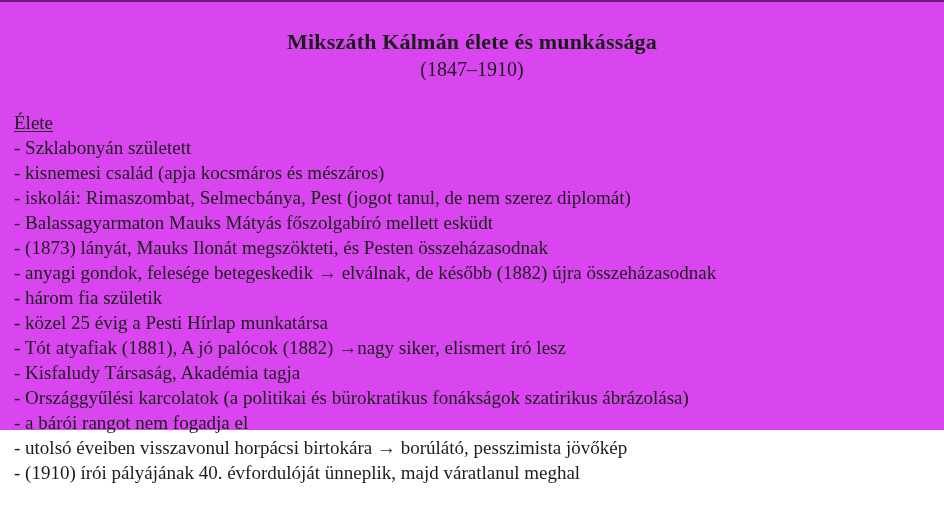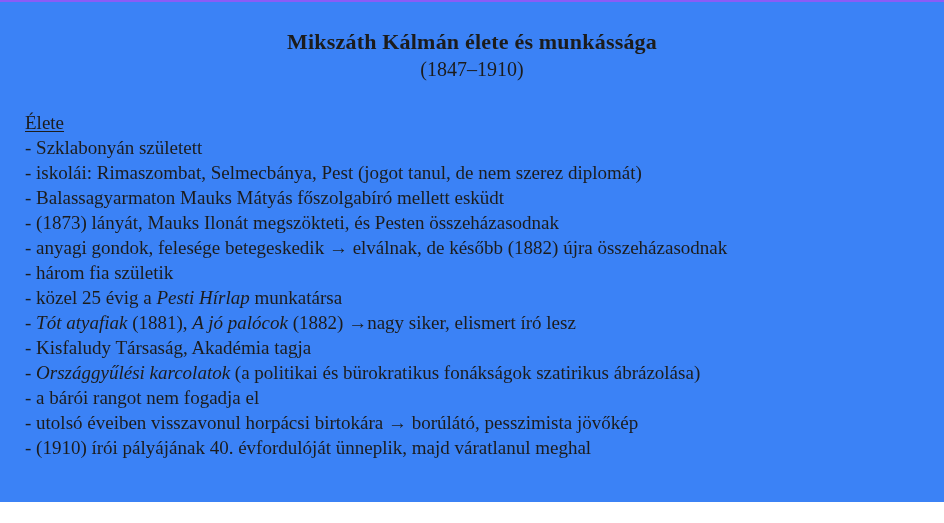--- a/index.html
+++ b/index.html
@@ -9,71 +9,71 @@
   }
   body {
     width: 944px;
     height: 523px;
     overflow: hidden;
     font-family: "Liberation Serif", "DejaVu Serif", serif;
     color: #1c1c1c;
   }
   .page {
     width: 944px;
-    height: 502px;
+    height: 430px;
     box-sizing: border-box;
-    border-top: 2px solid #8b5cf6;
-    background: #3b82f6;
+    border-top: 2px solid #701a75;
+    background: #d946ef;
   }
   .doc-title {
     margin-top: 26px;
     font-size: 22px;
     line-height: 28px;
     font-weight: bold;
     text-align: center;
     letter-spacing: 0.2px;
   }
   .doc-subtitle {
     font-size: 20px;
     line-height: 26px;
     text-align: center;
     font-family: Liberation Serif, serif;
   }
   .content {
     margin-top: 28px;
-    padding-left: 25px;
+    padding-left: 14px;
     padding-right: 20px;
   }
   .section-heading {
     font-size: 19px;
     line-height: 25px;
     text-decoration: underline;
     text-underline-offset: 2px;
   }
   .line {
     font-size: 19px;
     line-height: 25px;
     white-space: nowrap;
   }
   .it {
-    font-style: italic;
     margin-top: 29px;
   }
 </style>
 </head>
 <body>
 
 <div class="page">
   <div class="doc-title">Mikszáth Kálmán élete és munkássága</div>
   <div class="doc-subtitle">(1847–1910)</div>
 
   <div class="content">
     <div class="section-heading">Élete</div>
     <div>
         <div class="line"><span>- Szklabonyán született</span></div>
+        <div class="line"><span>- kisnemesi család (apja kocsmáros és mészáros)</span></div>
         <div class="line"><span>- iskolái: Rimaszombat, Selmecbánya, Pest (jogot tanul, de nem szerez diplomát)</span></div>
         <div class="line"><span>- Balassagyarmaton Mauks Mátyás főszolgabíró mellett esküdt</span></div>
         <div class="line"><span>- (1873) lányát, Mauks Ilonát megszökteti, és Pesten összeházasodnak</span></div>
         <div class="line"><span>- anyagi gondok, felesége betegeskedik → elválnak, de később (1882) újra összeházasodnak</span></div>
         <div class="line"><span>- három fia születik</span></div>
         <div class="line"><span>- közel 25 évig a </span><span class="it">Pesti Hírlap</span><span> munkatársa</span></div>
         <div class="line"><span>- </span><span class="it">Tót atyafiak</span><span> (1881), </span><span class="it">A jó palócok</span><span> (1882) →nagy siker, elismert író lesz</span></div>
         <div class="line"><span>- Kisfaludy Társaság, Akadémia tagja</span></div>
         <div class="line"><span>- </span><span class="it">Országgyűlési karcolatok</span><span> (a politikai és bürokratikus fonákságok szatirikus ábrázolása)</span></div>
         <div class="line"><span>- a bárói rangot nem fogadja el</span></div>

